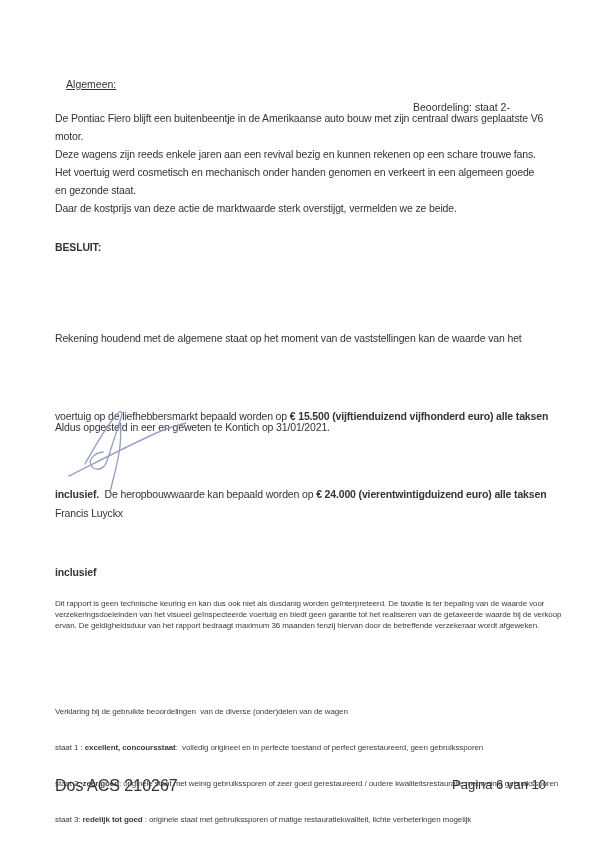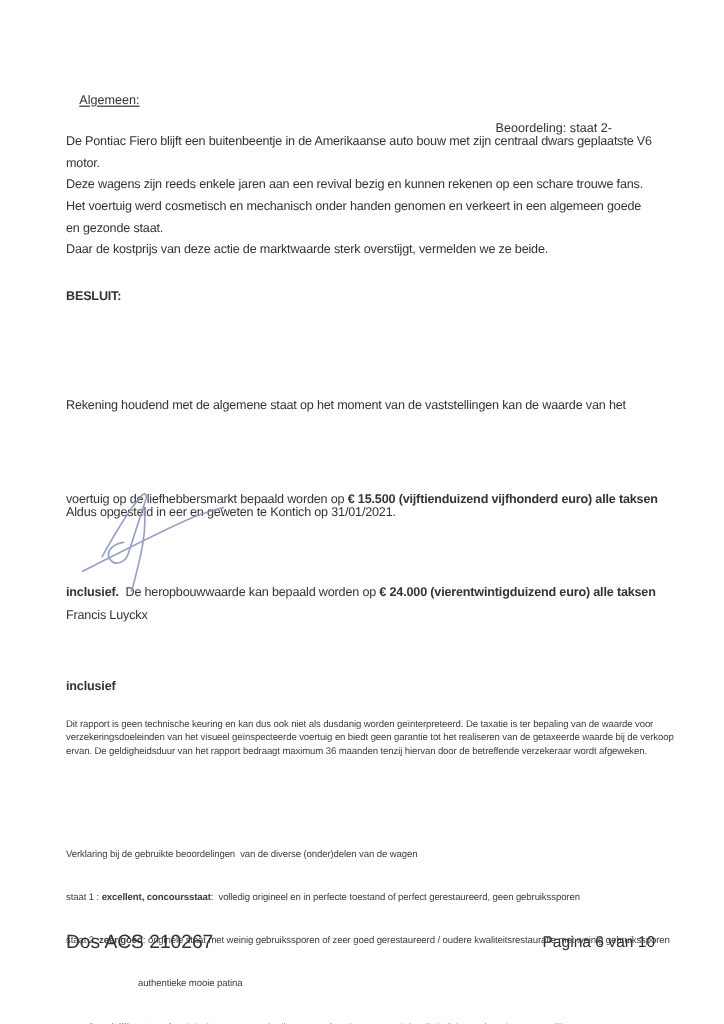--- a/index.html
+++ b/index.html
@@ -59,21 +59,20 @@
   </svg>
 
   <div class="abs signer body-text">Francis Luyckx</div>
 
   <div class="abs fineprint lines"><div>Dit rapport is geen technische keuring en kan dus ook niet als dusdanig worden geïnterpreteerd. De taxatie is ter bepaling van de waarde voor</div><div>verzekeringsdoeleinden van het visueel geïnspecteerde voertuig en biedt geen garantie tot het realiseren van de getaxeerde waarde bij de verkoop</div><div>ervan. De geldigheidsduur van het rapport bedraagt maximum 36 maanden tenzij hiervan door de betreffende verzekeraar wordt afgeweken.</div></div>
 
   <div class="abs legend rich">
     <div>Verklaring bij de gebruikte beoordelingen  van de diverse (onder)delen van de wagen</div>
     <div><span>staat 1 : </span><span class="b">excellent, concoursstaat</span><span>:  volledig origineel en in perfecte toestand of perfect gerestaureerd, geen gebruikssporen</span></div>
     <div><span>staat 2: </span><span class="b">zeer goed</span><span>: originele staat met weinig gebruikssporen of zeer goed gerestaureerd / oudere kwaliteitsrestauratie met weinig gebruikssporen</span></div>
-    <div class="indent"><span>authentieke mooie patina</span></div>
     <div><span>staat 3: </span><span class="b">redelijk tot goed</span><span> : originele staat met gebruikssporen of matige restauratiekwaliteit, lichte verbeteringen mogelijk</span></div>
     
     
   </div>
 
   <div class="abs footer-dossier">Dos ACS 210267</div>
   <div class="footer-page">Pagina 6 van 10</div>
 
 </div>
 

